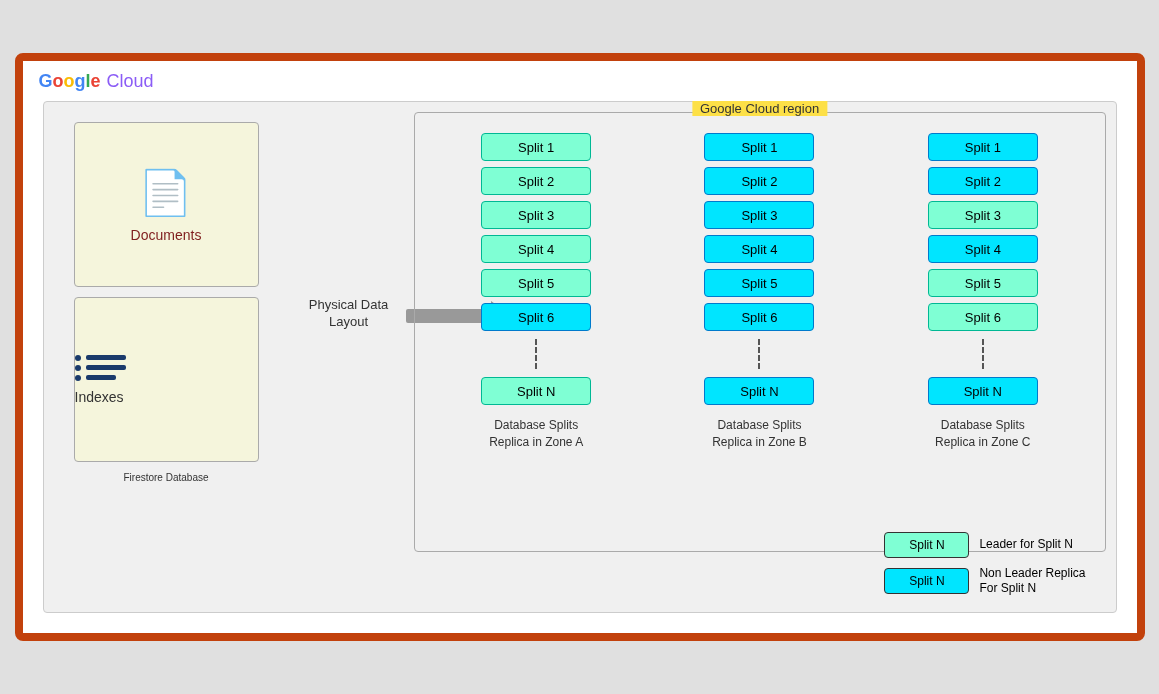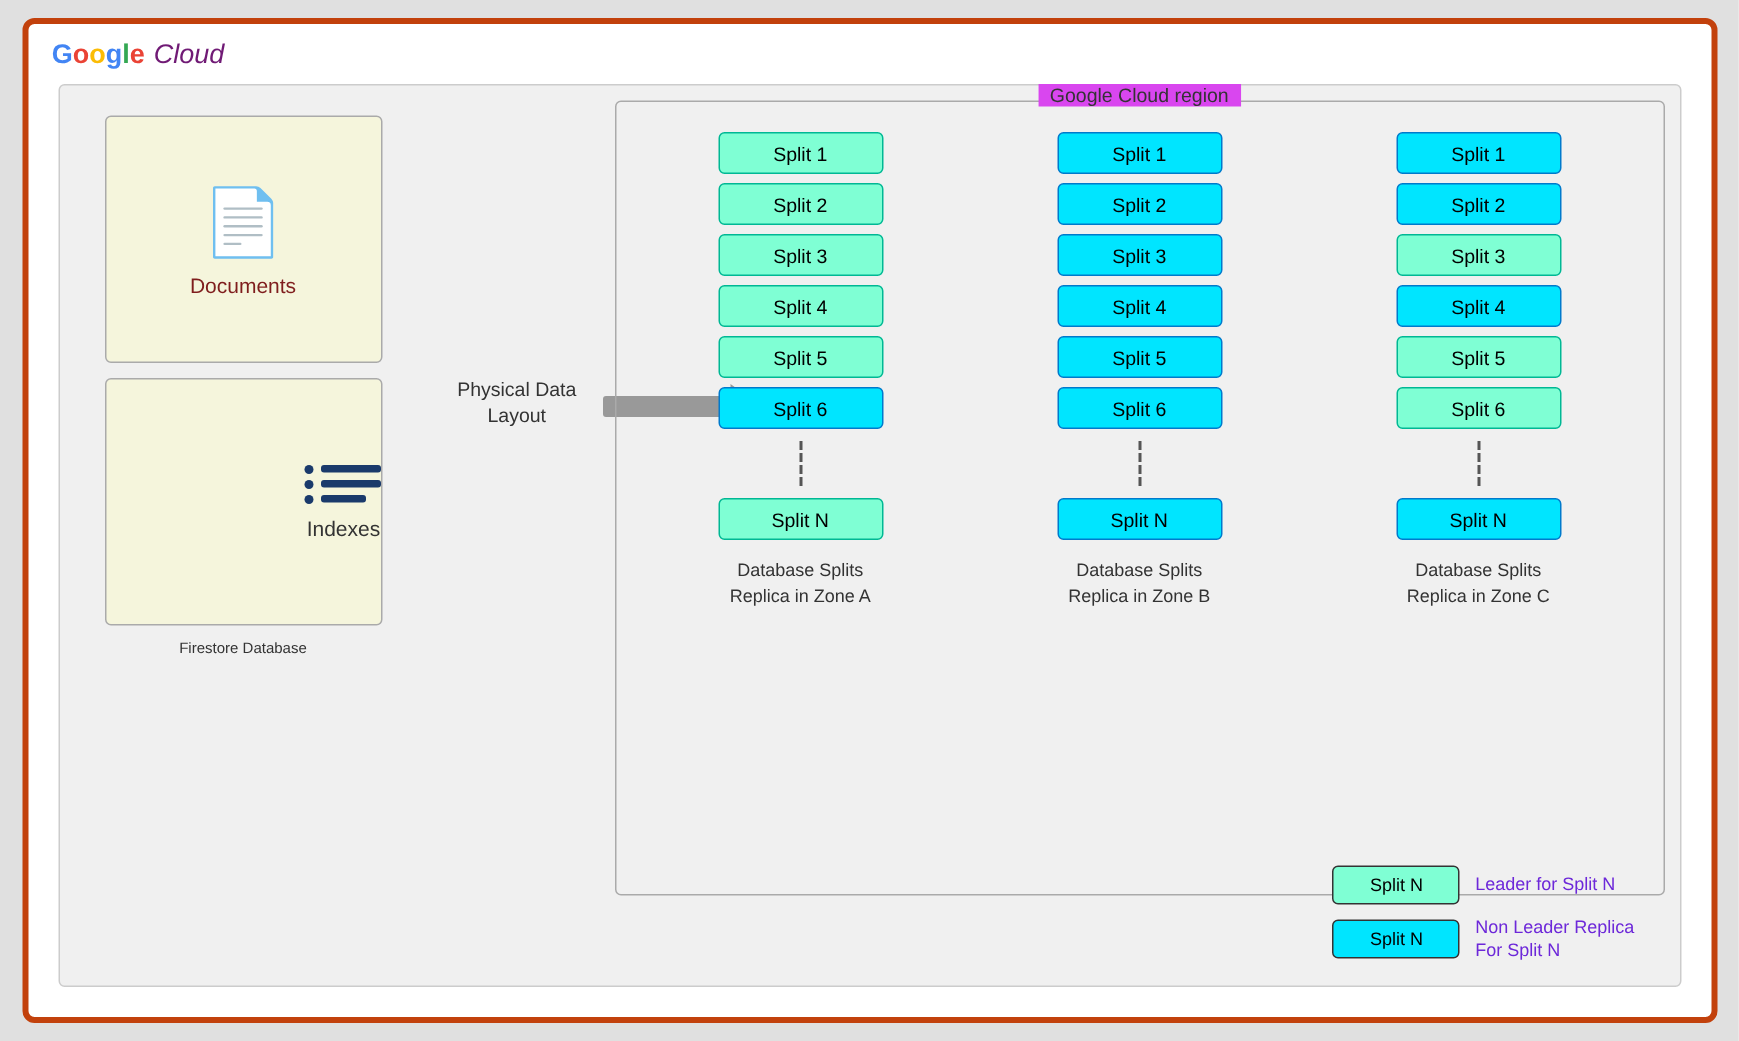--- a/index.html
+++ b/index.html
@@ -7,41 +7,40 @@
       width: 1159px;
       height: 694px;
       background: #e0e0e0;
       font-family: Arial, sans-serif;
       display: flex;
       align-items: center;
       justify-content: center;
     }
     .outer-frame {
       width: 1130px;
-      height: 670px;
+      height: 588px;
       background: #ffffff;
-      border: 4px solid #c2410c;
+      border: 8px solid #c2410c;
       border-radius: 8px;
       position: relative;
       overflow: hidden;
     }
     .google-cloud-header {
       position: absolute;
       top: 10px;
       left: 16px;
       display: flex;
       align-items: center;
       gap: 4px;
     }
     .header-cloud {
       font-size: 18px;
       font-weight: 400;
-      color: #701a75;
+      color: #8b5cf6;
       margin-left: 2px;
-      font-style: italic;
     }
     .main-content {
       position: absolute;
       top: 40px;
       left: 20px;
       right: 20px;
       bottom: 20px;
       background: #f0f0f0;
       border: 1px solid #ccc;
       border-radius: 4px;
@@ -79,21 +78,21 @@
       font-weight: 500;
     }
     .index-box {
       width: 185px;
       height: 165px;
       background: #f5f5dc;
       border: 1px solid #aaa;
       border-radius: 4px;
       display: flex;
       flex-direction: column;
-      align-items: flex-end;
+      align-items: flex-start;
       justify-content: center;
       gap: 8px;
     }
     .index-icon {
       display: flex;
       flex-direction: column;
       gap: 4px;
     }
     .index-row {
       display: flex;
@@ -156,21 +155,21 @@
       bottom: 60px;
       border: 1px solid #aaa;
       border-radius: 4px;
       background: transparent;
     }
     .region-label {
       position: absolute;
       top: -12px;
       left: 50%;
       transform: translateX(-50%);
-      background: #d946ef;
+      background: #fde047;
       padding: 0 8px;
       font-size: 13px;
       color: #333;
     }
     
     .splits-container {
       display: flex;
       flex-direction: row;
       justify-content: space-around;
       padding: 20px 20px 10px 20px;
@@ -236,21 +235,21 @@
       border: 1.5px solid #333;
       border-radius: 4px;
       display: flex;
       align-items: center;
       justify-content: center;
       font-size: 12px;
       font-weight: 500;
     }
     .legend-text {
       font-size: 12px;
-      color: #6d28d9;
+      color: #000000;
       line-height: 1.3;
     }
   </style>
 </head>
 <body>
 
 <div class="outer-frame">
 
   <div class="google-cloud-header">
     <span style="font-size:18px;font-weight:700;">

